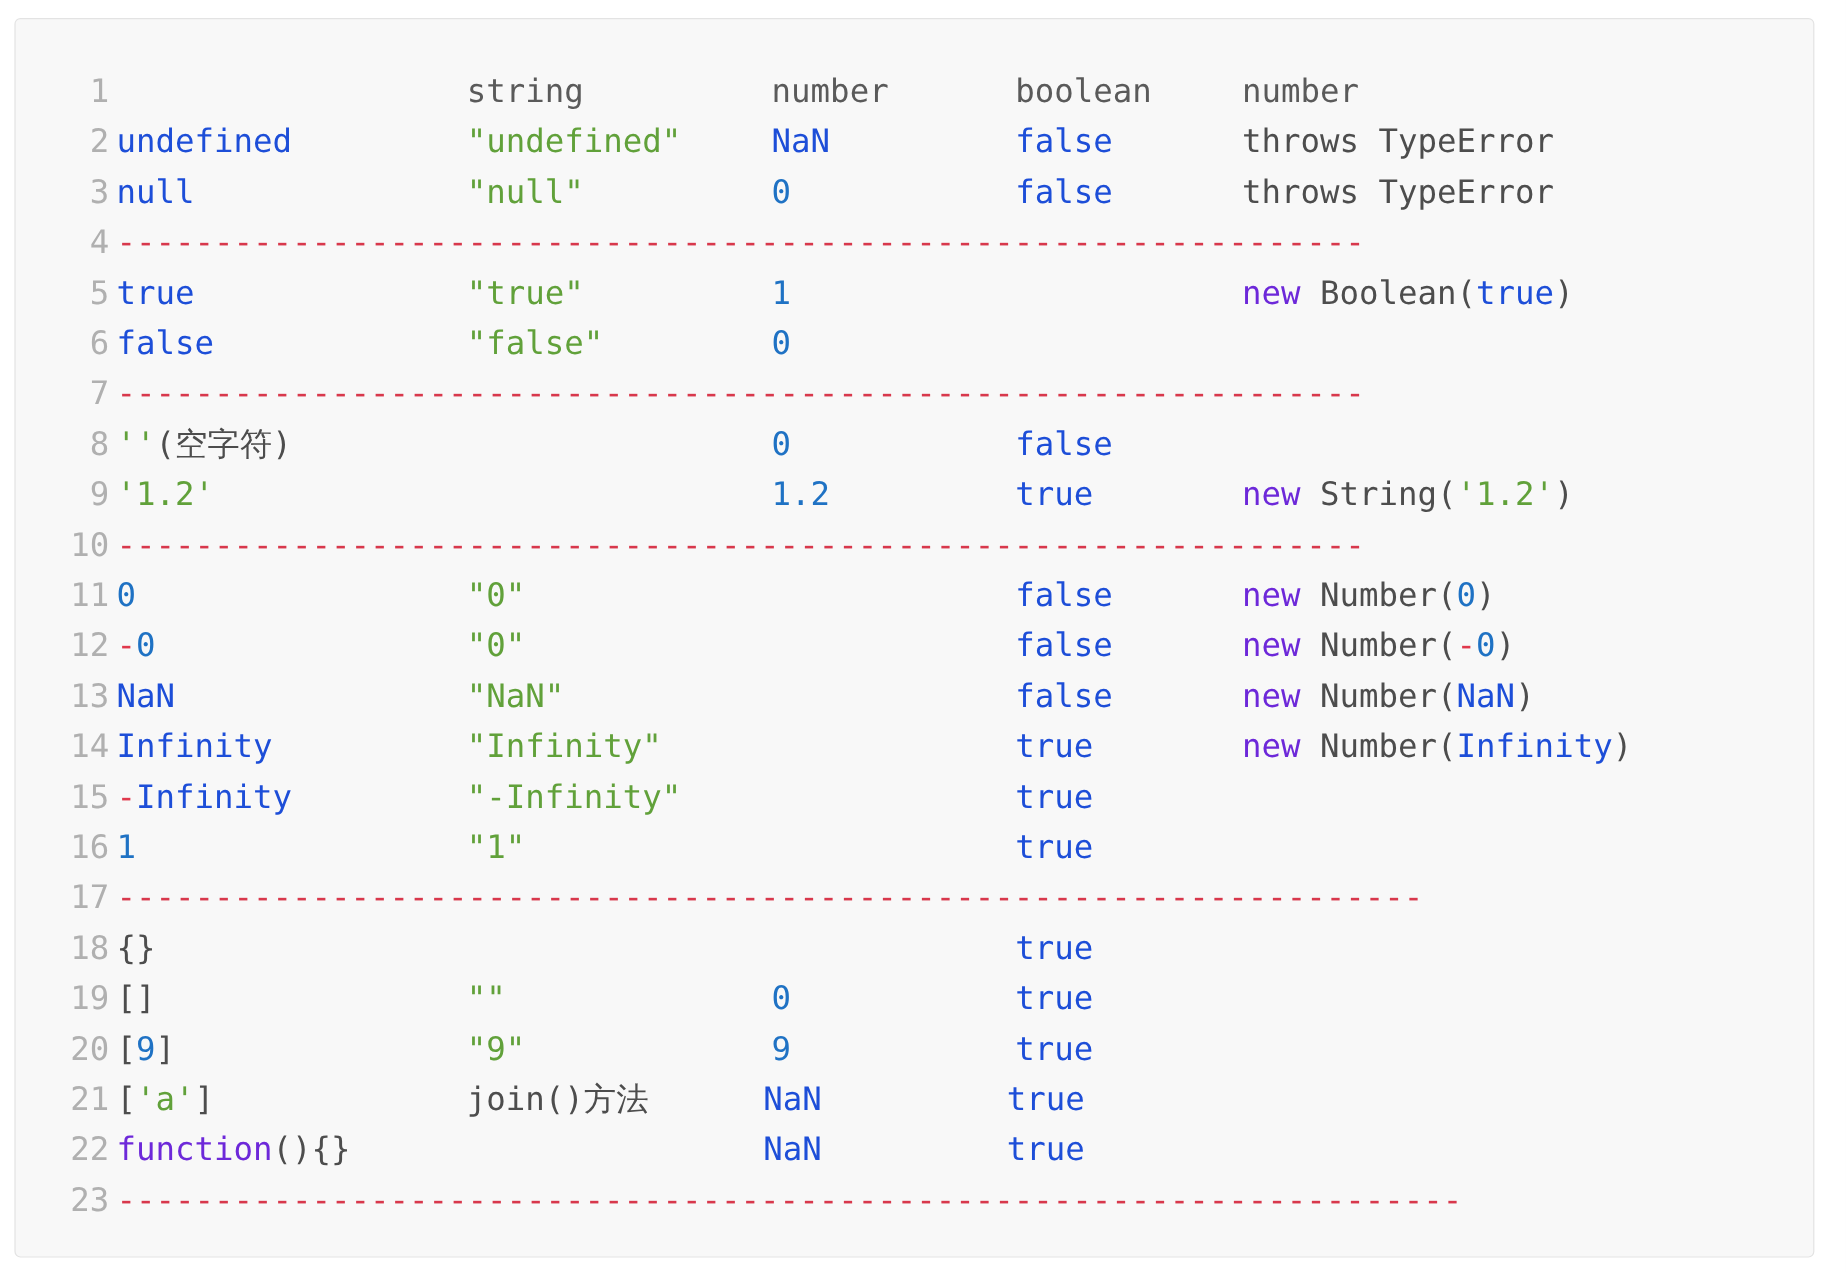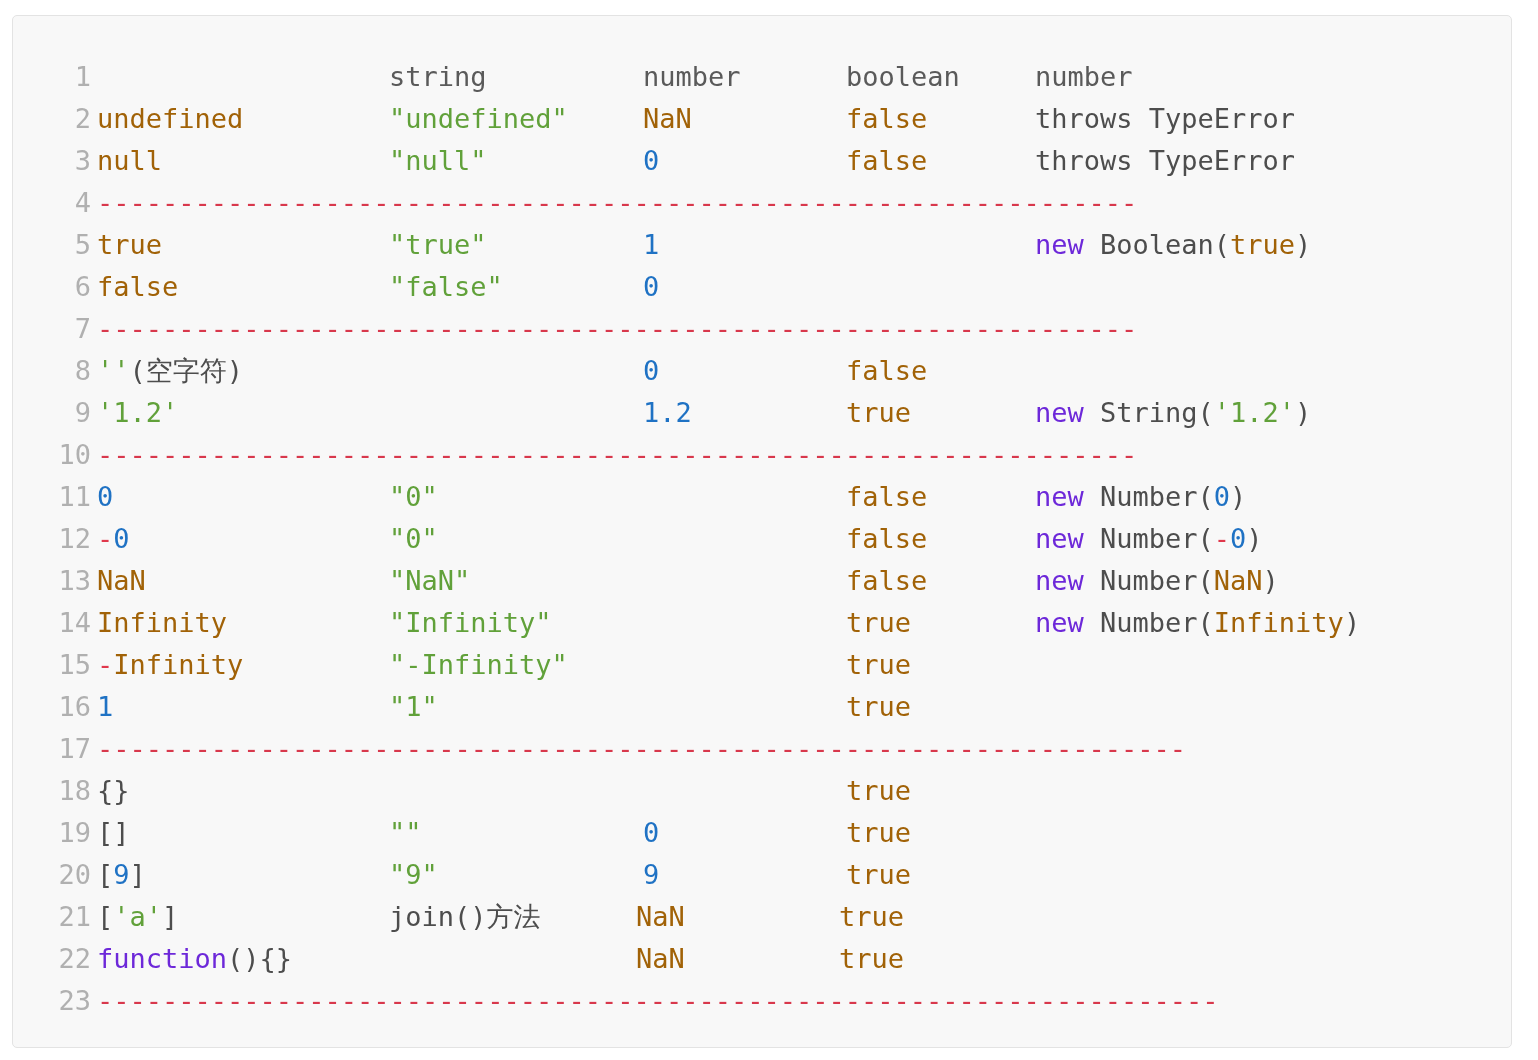--- a/index.html
+++ b/index.html
@@ -61,21 +61,21 @@
   .c-number  { left: 630px; }
   .c-boolean { left: 833px; }
   .c-object  { left: 1022px; }
 
   
   .c-number.shift  { left: 623px; }
   .c-boolean.shift { left: 826px; }
 
   
   .tok-plain   { color: #4d4d4d; }
-  .tok-kw      { color: #a16207; }   
+  .tok-kw      { color: #1d4ed8; }   
   .tok-str     { color: #61a13a; }   
   .tok-num     { color: #1f72c4; }   
   .tok-new     { color: #6d28d9; }   
   .tok-op      { color: #e0384c; }
   .tok-header  { color: #5a5a5a; }
 
   .rule {
     position: absolute;
     left: 84px;
     color: #d8384c;

